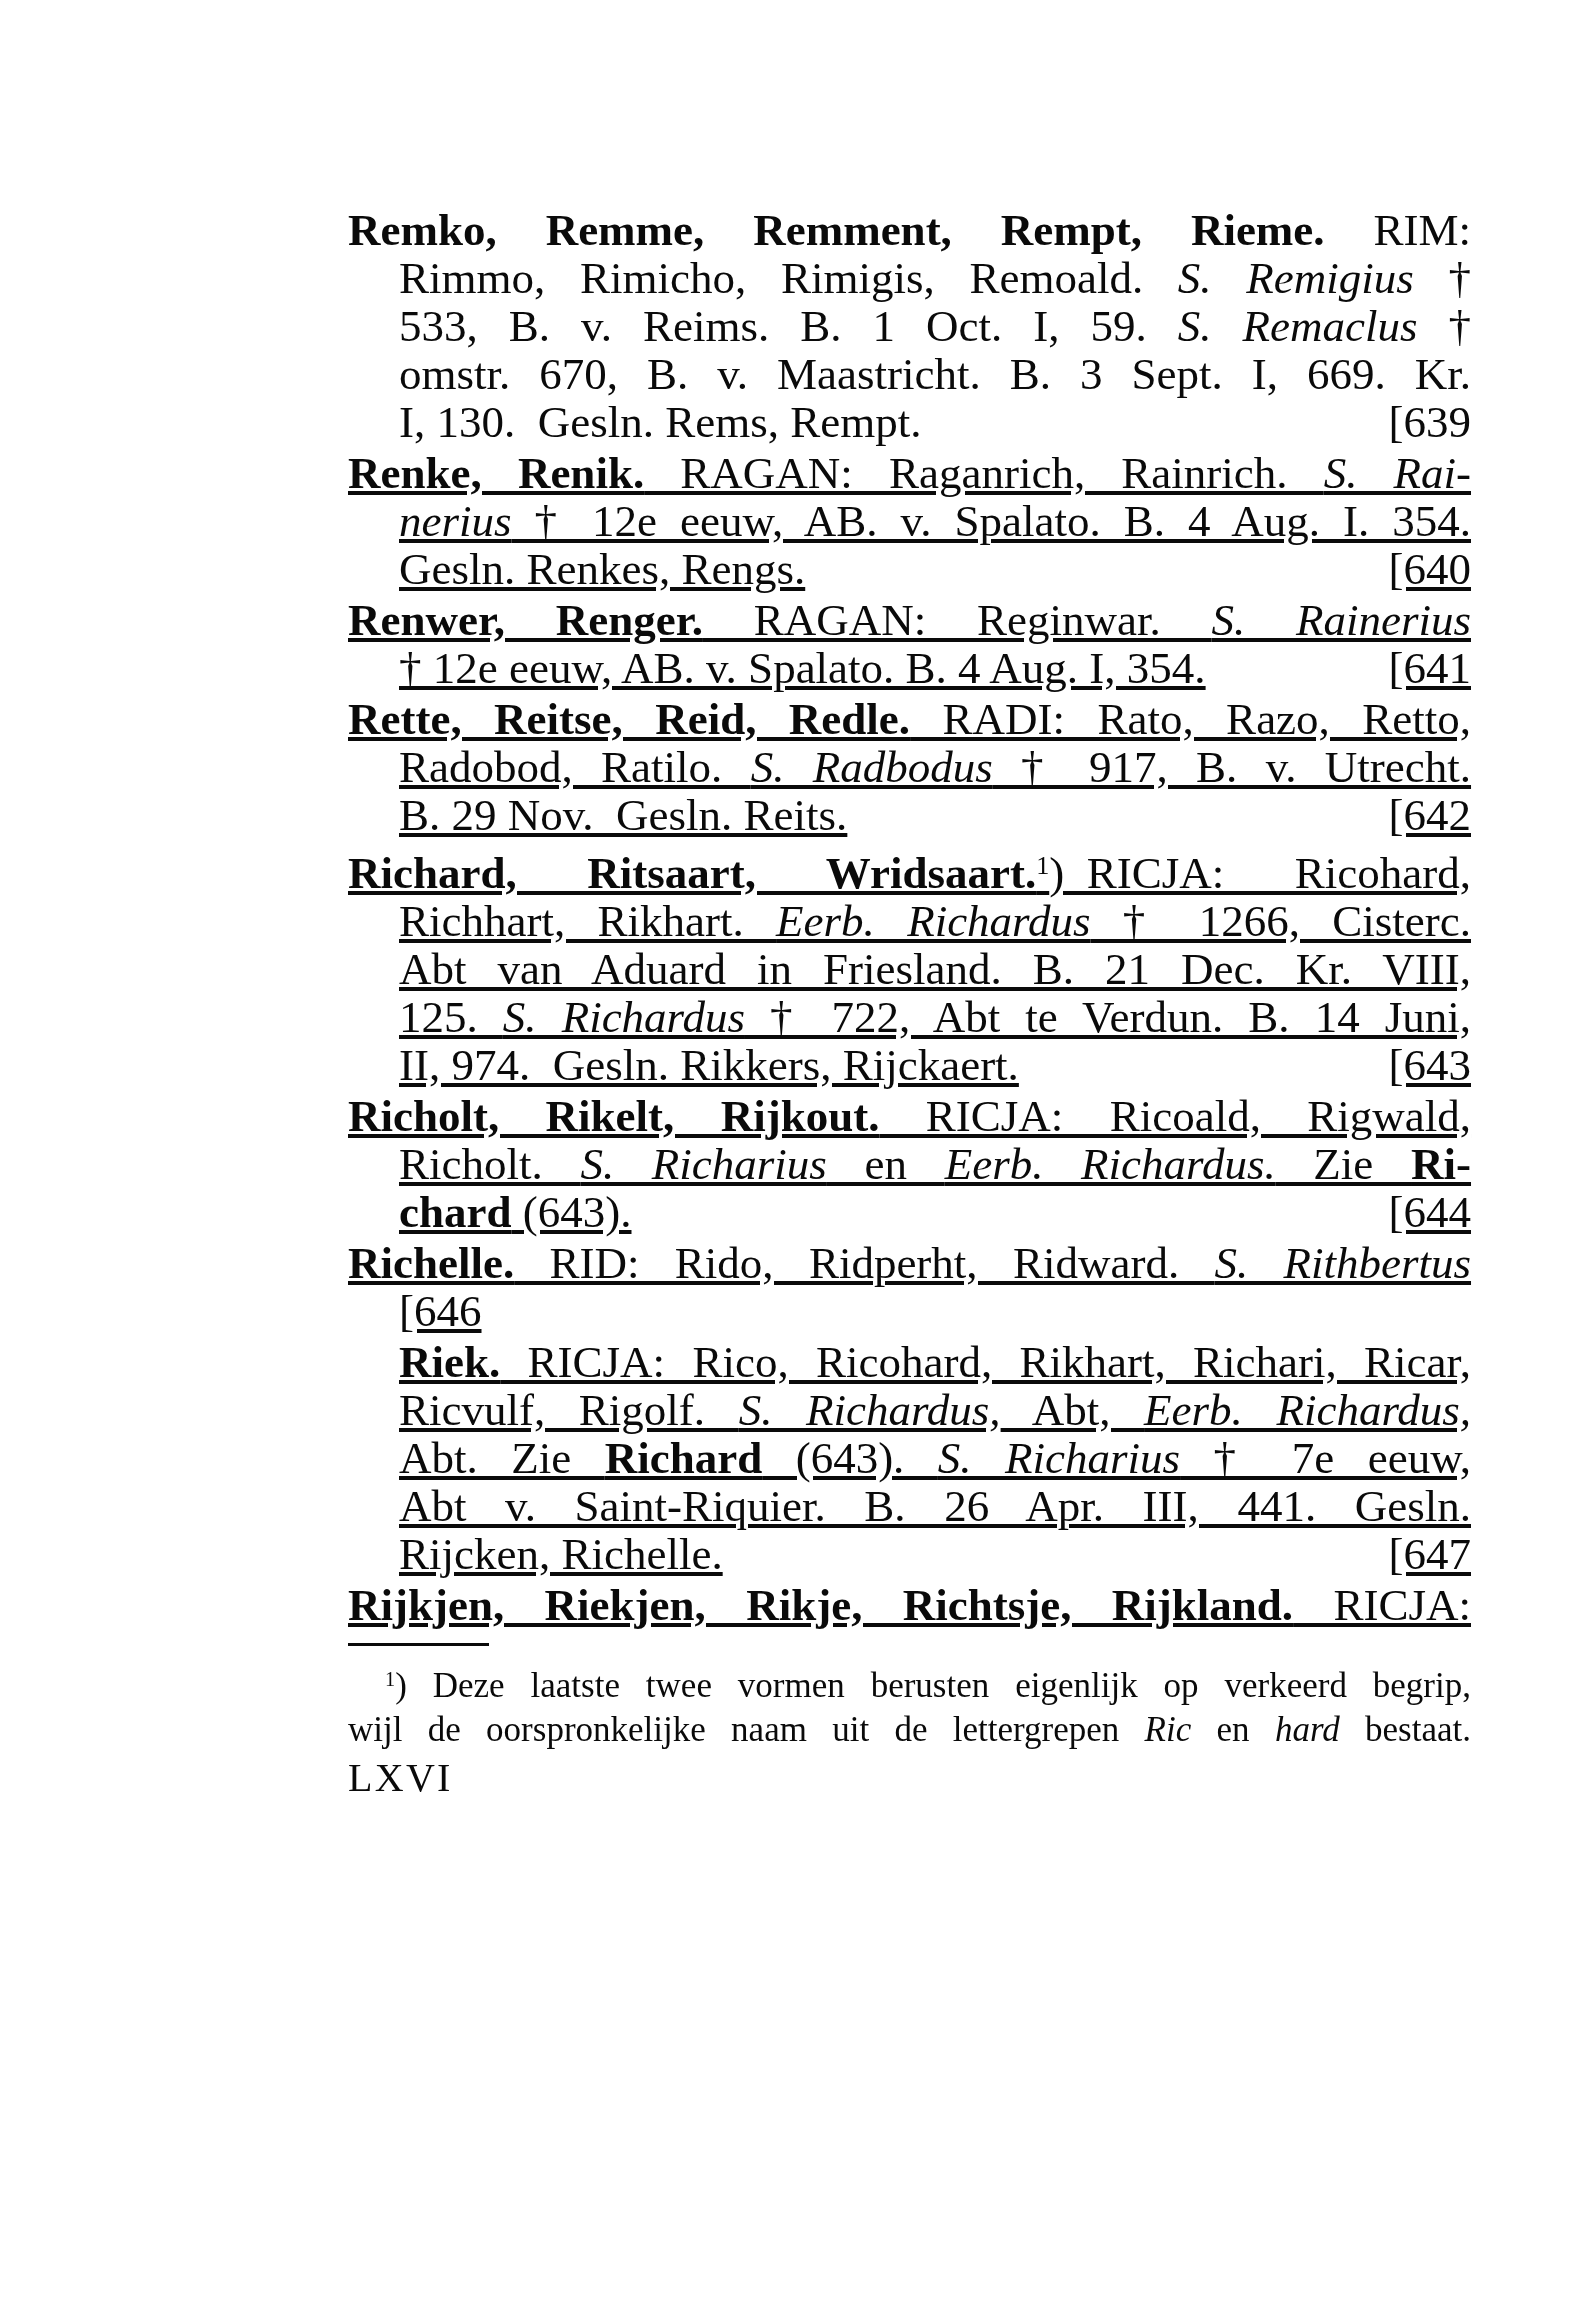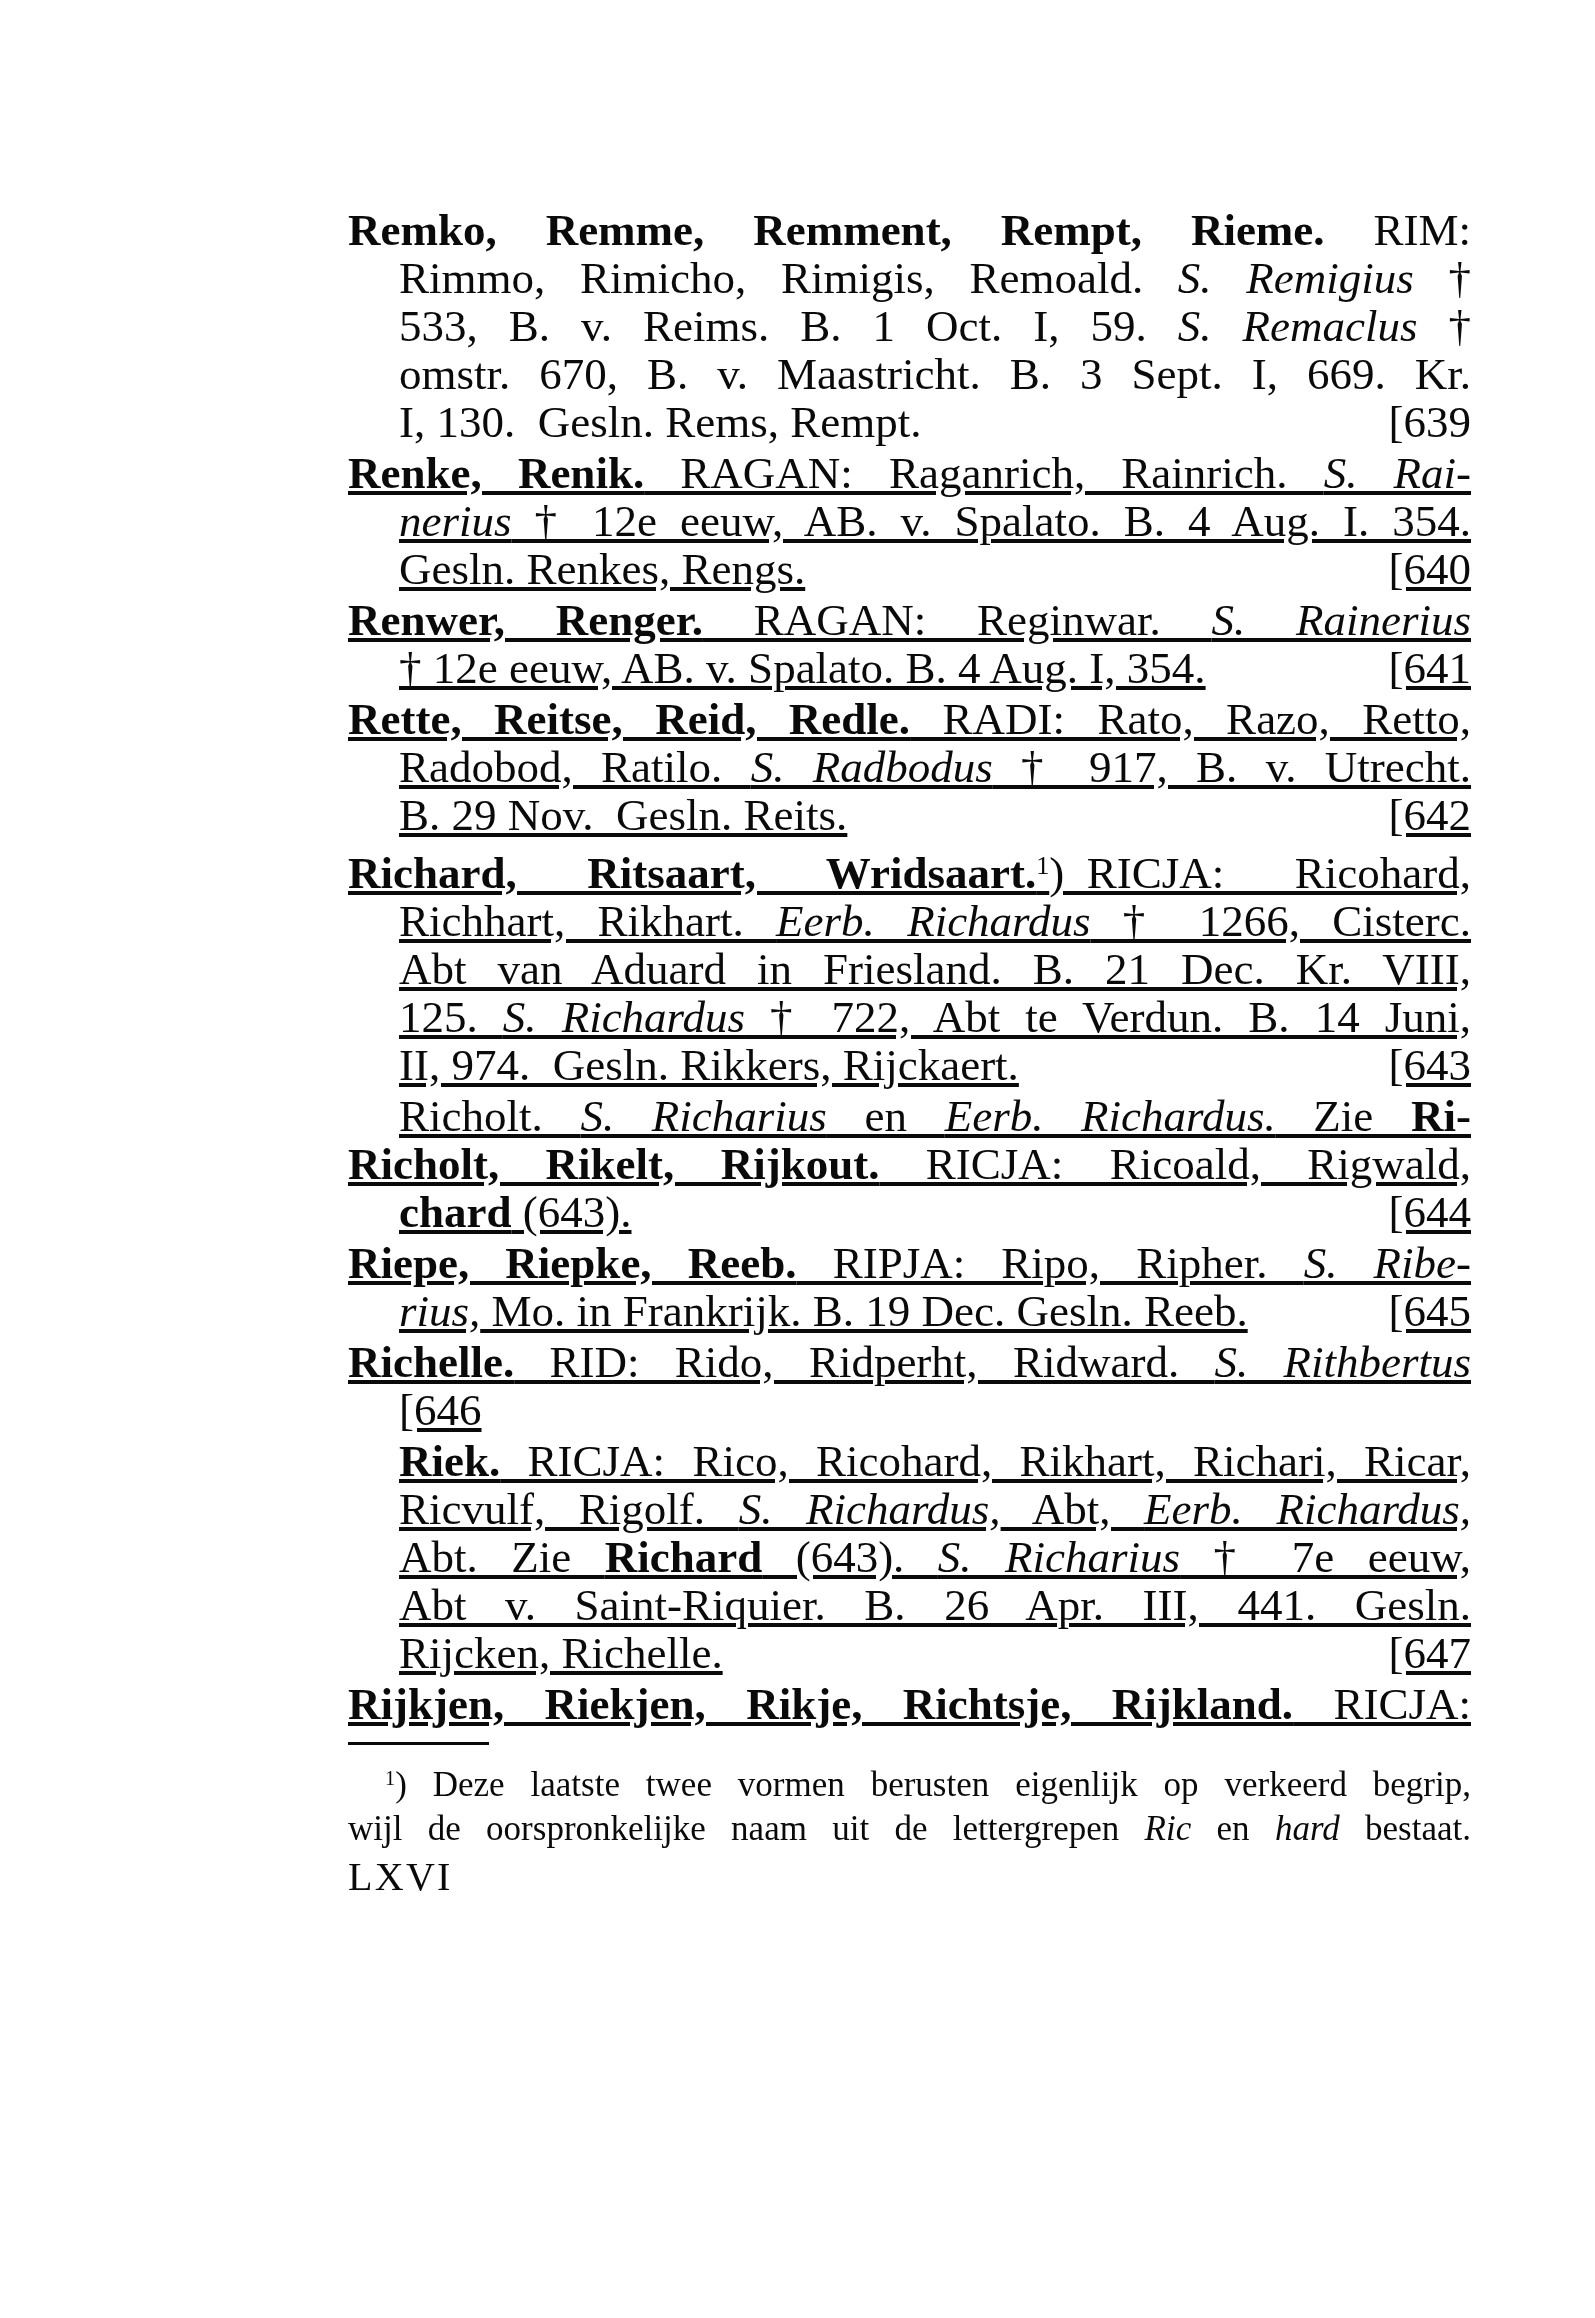--- a/index.html
+++ b/index.html
@@ -107,32 +107,25 @@
         <div class="line"><span class="content"><span class="seg-b">Richard, Ritsaart, Wridsaart.</span><span class="seg-sup">1</span><span class="seg-n">) RICJA: Ricohard,</span></span></div>
         <div class="line indent"><span class="content"><span class="seg-n">Richhart, Rikhart. </span><span class="seg-i">Eerb. Richardus</span><span class="seg-n"> † 1266, Cisterc.</span></span></div>
         <div class="line indent"><span class="content"><span class="seg-n">Abt van Aduard in Friesland. B. 21 Dec. Kr. VIII,</span></span></div>
         <div class="line indent"><span class="content"><span class="seg-n">125. </span><span class="seg-i">S. Richardus</span><span class="seg-n"> † 722, Abt te Verdun. B. 14 Juni,</span></span></div>
         <div class="line indent refline">
           <span class="content"><span class="seg-n">II, 974. Gesln. Rikkers, Rijckaert.</span></span>
           <span class="ref">[643</span>
         </div>
       </div>
       <div class="entry">
+        <div class="line"><span class="content"><span class="seg-b">Richolt, Rikelt, Rijkout.</span><span class="seg-n"> RICJA: Ricoald, Rigwald,</span></span></div>
         <div class="line indent"><span class="content"><span class="seg-n">Richolt. </span><span class="seg-i">S. Richarius</span><span class="seg-n"> en </span><span class="seg-i">Eerb. Richardus.</span><span class="seg-n"> Zie </span><span class="seg-b">Ri-</span></span></div>
-        <div class="line"><span class="content"><span class="seg-b">Richolt, Rikelt, Rijkout.</span><span class="seg-n"> RICJA: Ricoald, Rigwald,</span></span></div>
         <div class="line indent refline">
           <span class="content"><span class="seg-b">chard</span><span class="seg-n"> (643).</span></span>
           <span class="ref">[644</span>
-        </div>
-      </div>
-      <div class="entry">
-        <div class="line"><span class="content"><span class="seg-b">Riepe, Riepke, Reeb.</span><span class="seg-n"> RIPJA: Ripo, Ripher. </span><span class="seg-i">S. Ribe-</span></span></div>
-        <div class="line indent refline">
-          <span class="content"><span class="seg-i">rius,</span><span class="seg-n"> Mo. in Frankrijk. B. 19 Dec. Gesln. Reeb.</span></span>
-          <span class="ref">[645</span>
         </div>
       </div>
       <div class="entry">
         <div class="line"><span class="content"><span class="seg-b">Richelle.</span><span class="seg-n"> RID: Rido, Ridperht, Ridward. </span><span class="seg-i">S. Rithbertus</span></span></div>
         <div class="line indent refline">
           <span class="ref">[646</span>
         </div>
       </div>
       <div class="entry">
         <div class="line indent"><span class="content"><span class="seg-b">Riek.</span><span class="seg-n"> RICJA: Rico, Ricohard, Rikhart, Richari, Ricar,</span></span></div>

